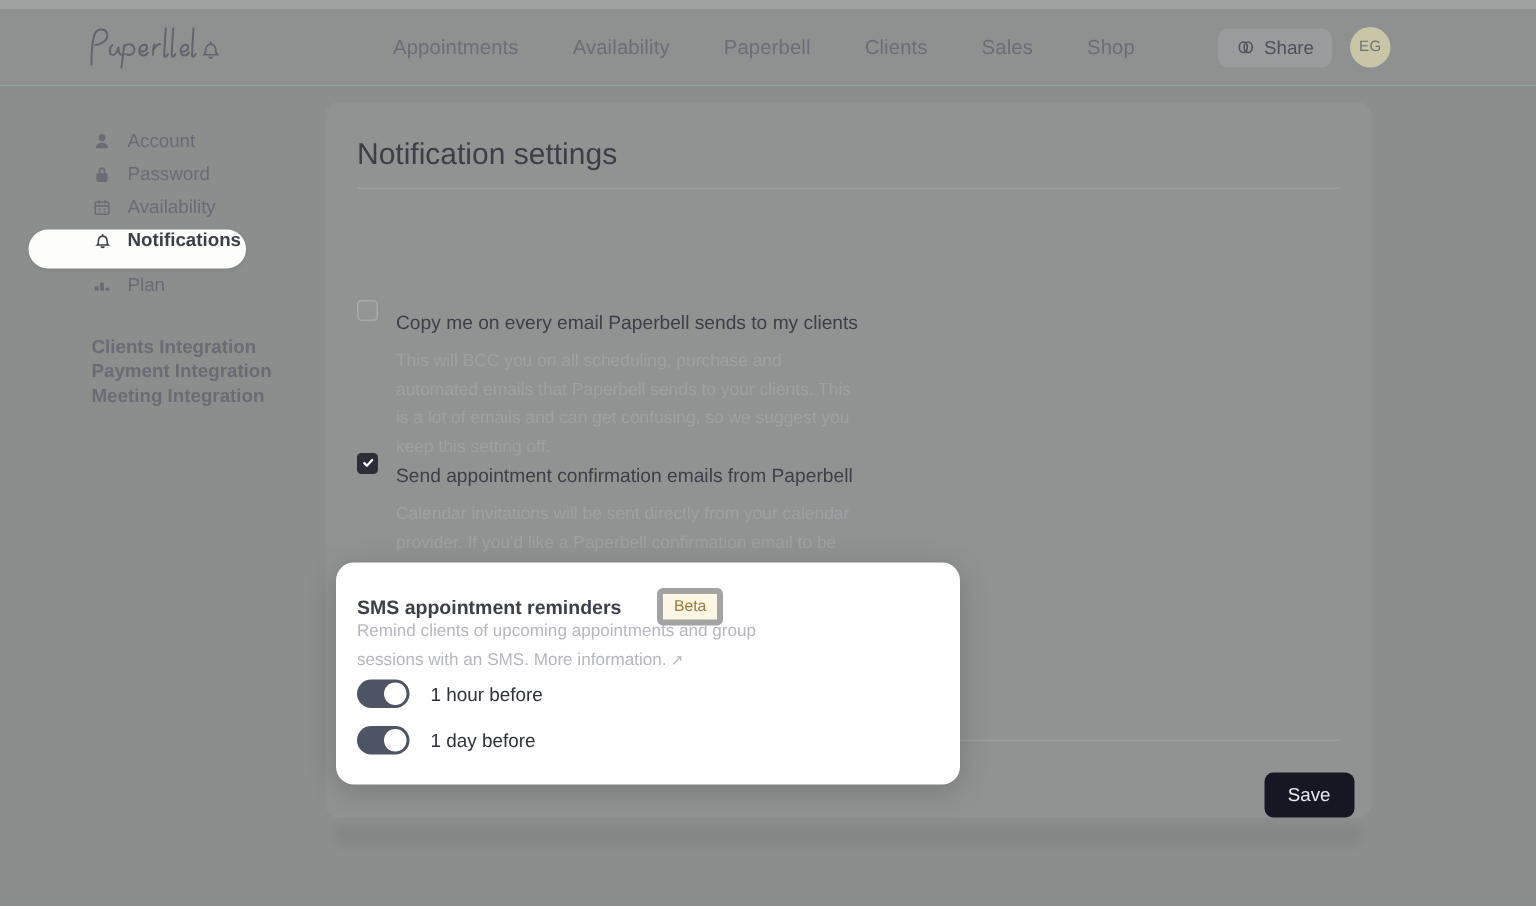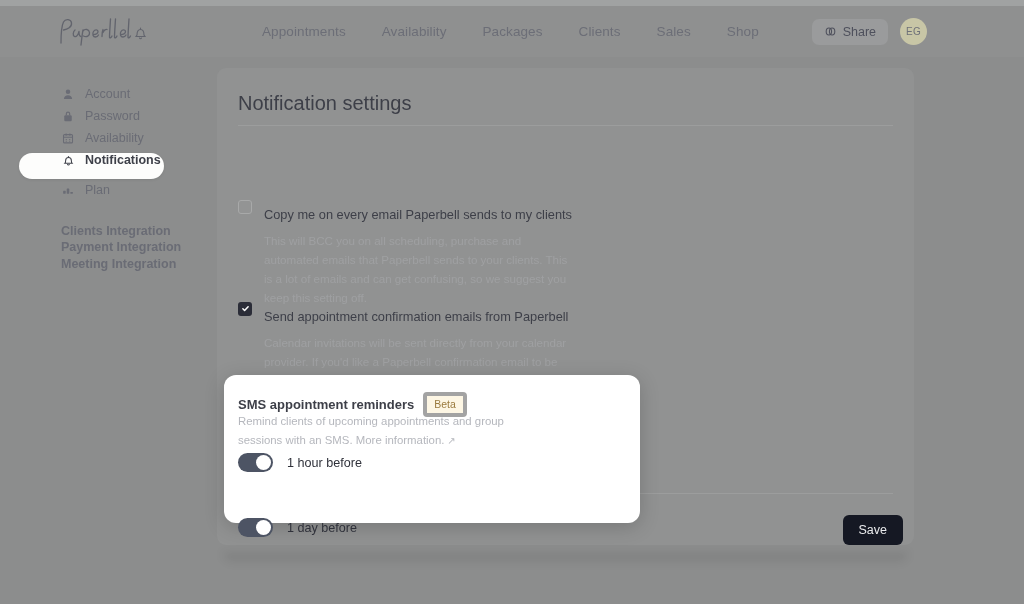--- a/index.html
+++ b/index.html
@@ -254,21 +254,21 @@
     background: #ffffff;
     border-radius: 12px;
     box-shadow: 0 4px 20px rgba(0,0,0,.18);
     z-index: 20;
   }
   .sms-title-row {
     position: absolute;
     left: 14px; top: 17px;
     display: flex;
     align-items: center;
-    gap: 9px;
+    gap: 24px;
   }
   .sms-title {
     font-size: 13px;
     color: #3d3f48;
     font-weight: 600;
   }
   .beta-badge {
     background: #fdf6e4;
     border: 4px solid #a3a3a3;
     border-radius: 4px;
@@ -292,21 +292,21 @@
   .ext-arrow { font-size: 10px; }
 
   .toggle-row {
     position: absolute;
     left: 14px;
     display: flex;
     align-items: center;
     gap: 14px;
   }
   .toggle-row.t1 { top: 78px; }
-  .toggle-row.t2 { top: 109px; margin-top: 34px; }
+  .toggle-row.t2 { top: 109px; }
 
   .toggle {
     width: 35px; height: 19px;
     border-radius: 10px;
     background: #4d5464;
     position: relative;
     cursor: pointer;
     flex: 0 0 35px;
   }
   .toggle .knob {
@@ -347,21 +347,21 @@
           <path d="M80 20 C80 16.5 81.5 14.5 83.5 14.5 C85.5 14.5 87 16.5 87 20 L88 21.5 L79 21.5 Z"></path>
           <path d="M82.5 23 C83 24 84 24 84.5 23"></path>
           <path d="M83.5 14.5 L83.5 13"></path>
         </g>
       </svg>
     </div>
 
     <div class="nav">
       <div class="nav-item">Appointments</div>
       <div class="nav-item">Availability</div>
-      <div class="nav-item">Packages</div>
+      <div class="nav-item">Paperbell</div>
       <div class="nav-item">Clients</div>
       <div class="nav-item">Sales</div>
       <div class="nav-item">Shop</div>
     </div>
 
     <div class="header-right">
       <div class="share-btn">
         <span>
           <svg width="13" height="13" viewBox="0 0 16 16" fill="none" stroke="#4e505c" stroke-width="1.3" stroke-linecap="round">
             <ellipse cx="6" cy="8" rx="3.3" ry="4.3"></ellipse>

